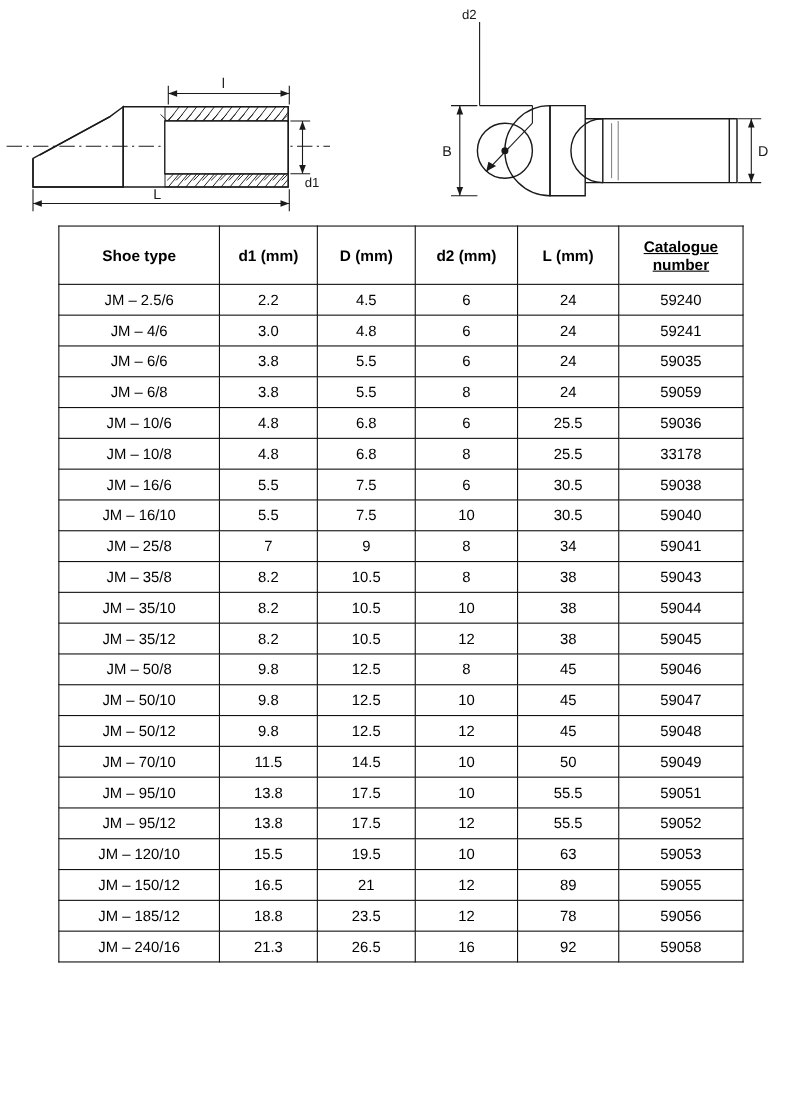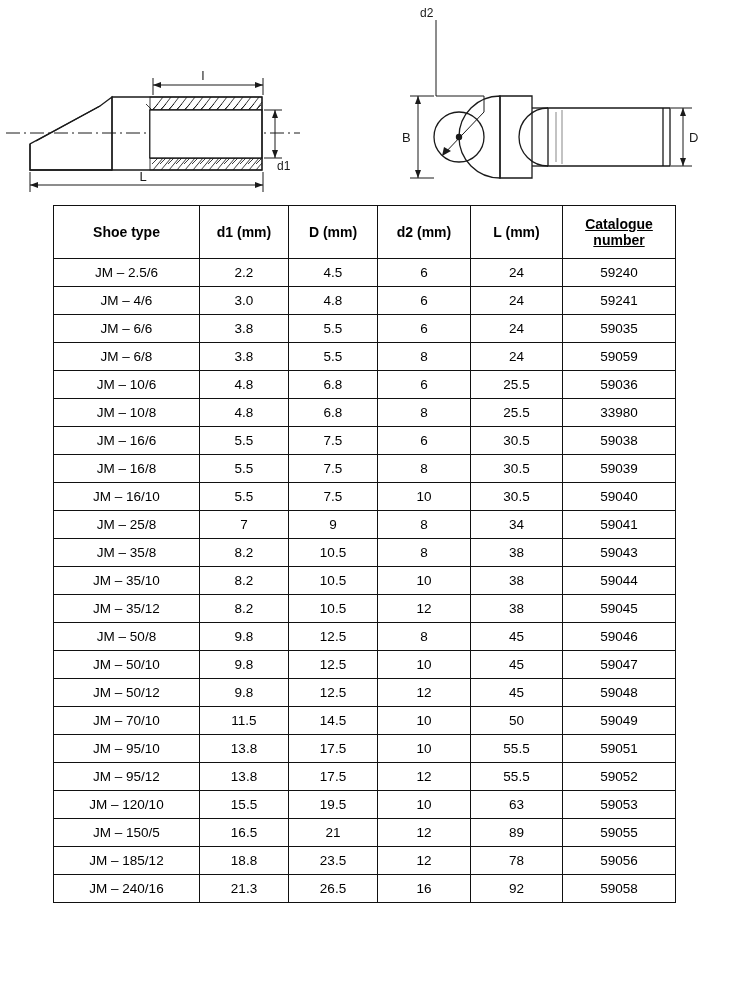--- a/index.html
+++ b/index.html
@@ -307,39 +307,31 @@
           <td>6</td>
           <td>25.5</td>
           <td>59036</td>
         </tr>
         <tr>
           <td>JM – 10/8</td>
           <td>4.8</td>
           <td>6.8</td>
           <td>8</td>
           <td>25.5</td>
-          <td>33980</td>
+          <td>33178</td>
         </tr>
         <tr>
           <td>JM – 16/6</td>
           <td>5.5</td>
           <td>7.5</td>
           <td>6</td>
           <td>30.5</td>
           <td>59038</td>
         </tr>
         <tr>
-          <td>JM – 16/8</td>
-          <td>5.5</td>
-          <td>7.5</td>
-          <td>8</td>
-          <td>30.5</td>
-          <td>59039</td>
-        </tr>
-        <tr>
           <td>JM – 16/10</td>
           <td>5.5</td>
           <td>7.5</td>
           <td>10</td>
           <td>30.5</td>
           <td>59040</td>
         </tr>
         <tr>
           <td>JM – 25/8</td>
           <td>7</td>
@@ -422,21 +414,21 @@
         </tr>
         <tr>
           <td>JM – 120/10</td>
           <td>15.5</td>
           <td>19.5</td>
           <td>10</td>
           <td>63</td>
           <td>59053</td>
         </tr>
         <tr>
-          <td>JM – 150/5</td>
+          <td>JM – 150/12</td>
           <td>16.5</td>
           <td>21</td>
           <td>12</td>
           <td>89</td>
           <td>59055</td>
         </tr>
         <tr>
           <td>JM – 185/12</td>
           <td>18.8</td>
           <td>23.5</td>

